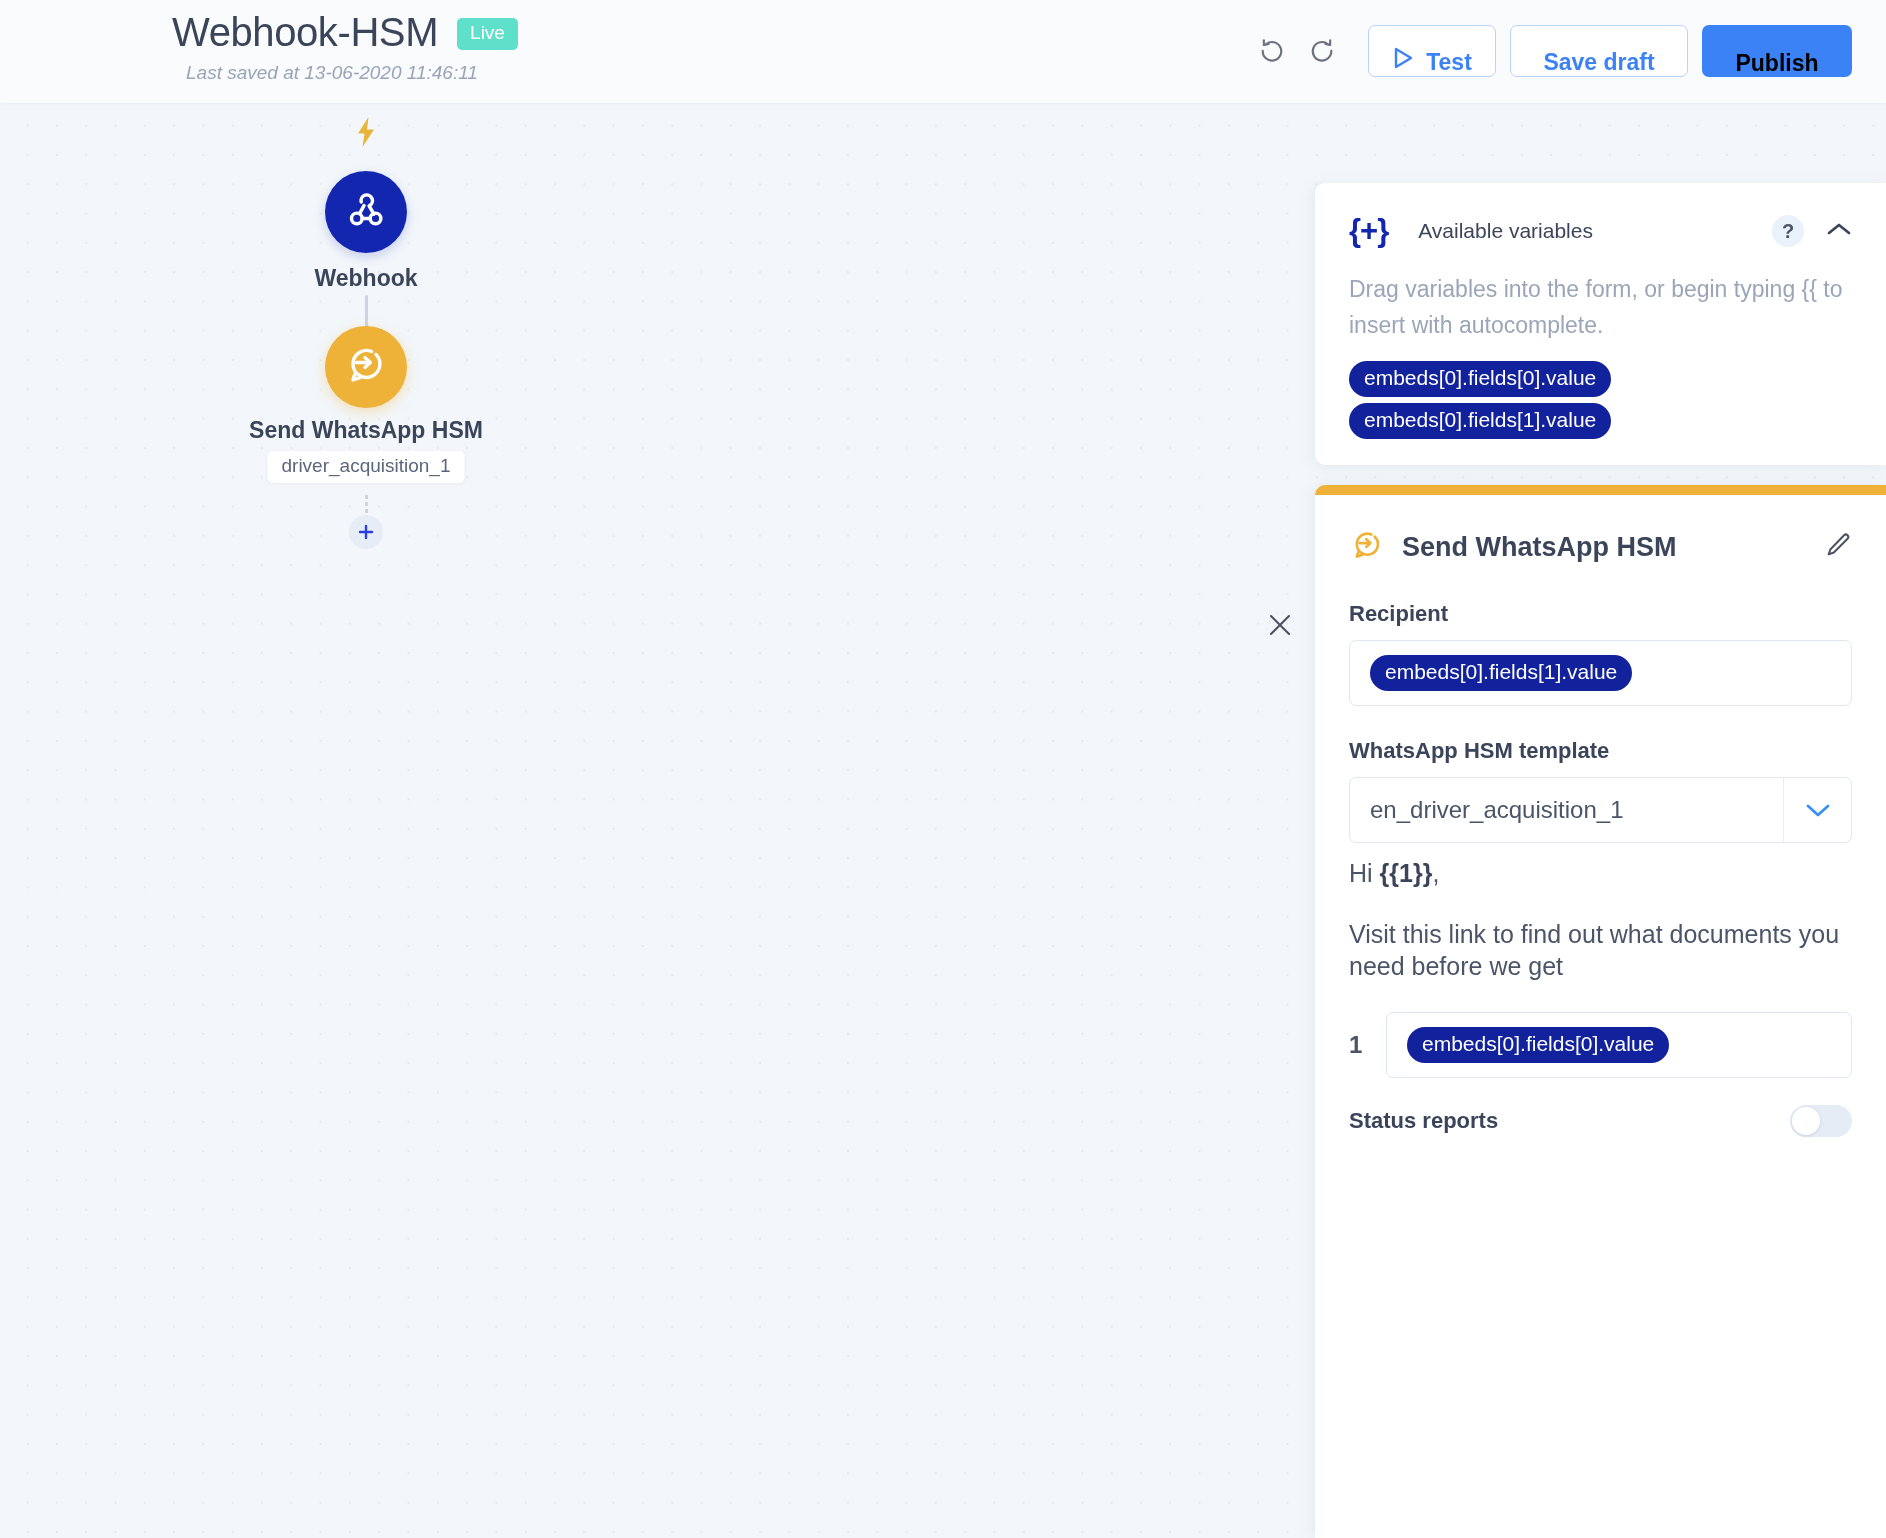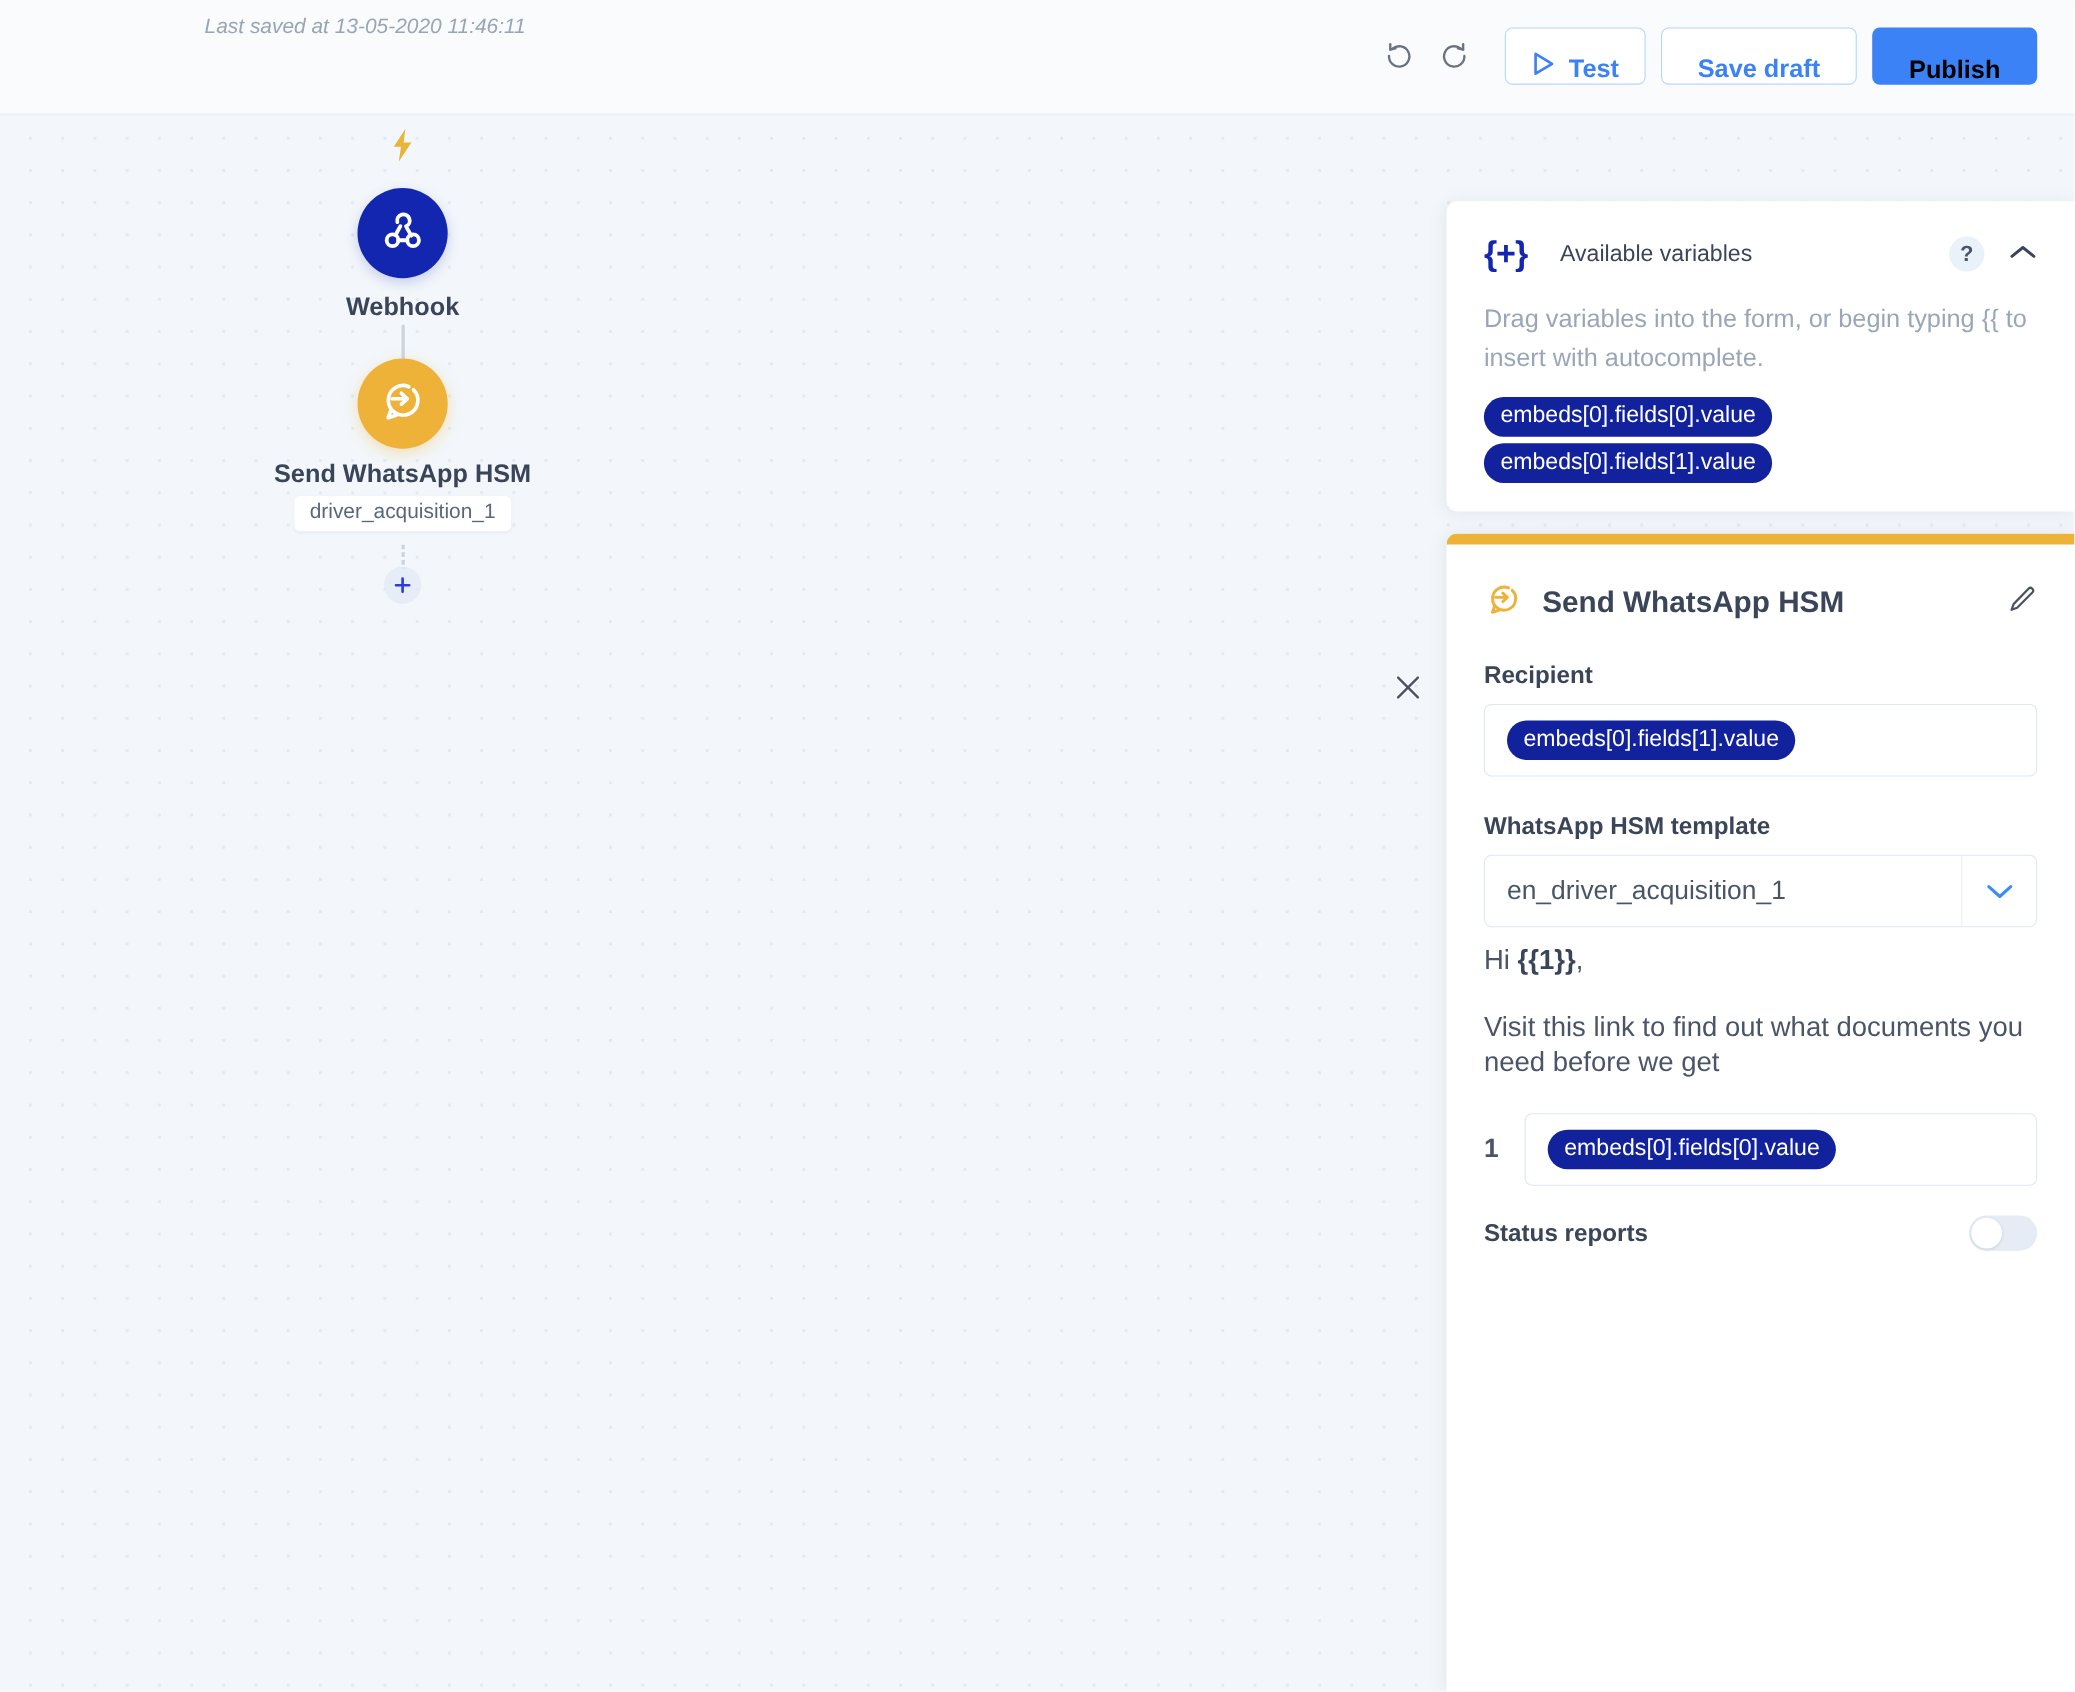--- a/index.html
+++ b/index.html
@@ -417,21 +417,25 @@
   }
 </style>
 </head>
 <body>
 
 <div id="app">
 
   <div id="header">
 
     <div class="title-block">
-      <div class="saved-text">Last saved at 13-05-2020 11:46:11</div>
+      <div class="title-row">
+        <div class="page-title">Webhook-HSM</div>
+        <div class="live-badge">Live</div>
+      </div>
+      <div class="saved-text">Last saved at 13-06-2020 11:46:11</div>
     </div>
 
     <div class="header-actions">
 
       <div class="icon-btn">
         <span>
           <svg width="30" height="30" viewBox="0 0 24 24" fill="none" stroke="#6b7280" stroke-width="1.7" stroke-linecap="round">
             <path d="M5.5 7.2 V 3.4"></path>
             <path d="M4.6 11.8 a 7.4 7.4 0 1 0 2.6 -5.2"></path>
             <path d="M5.5 7.2 L 9.3 6.4"></path>

